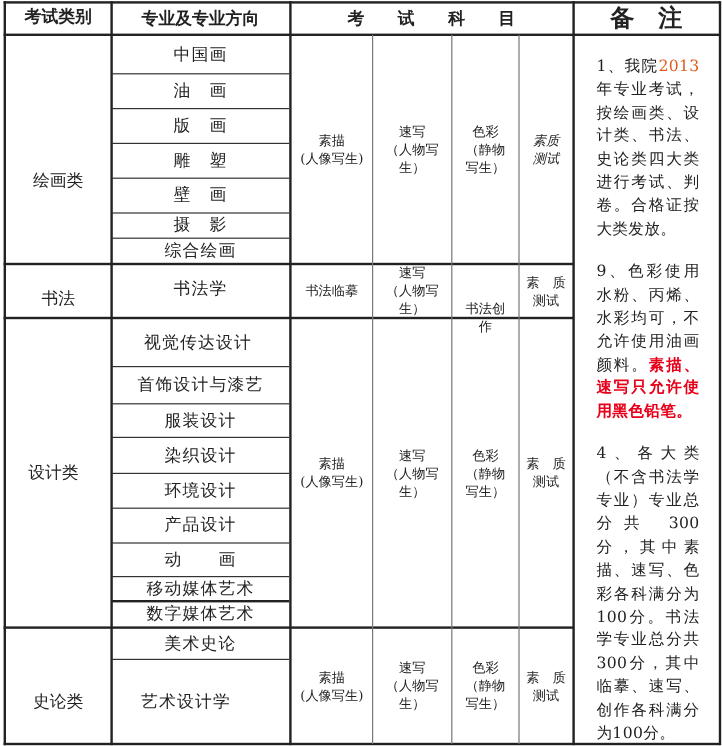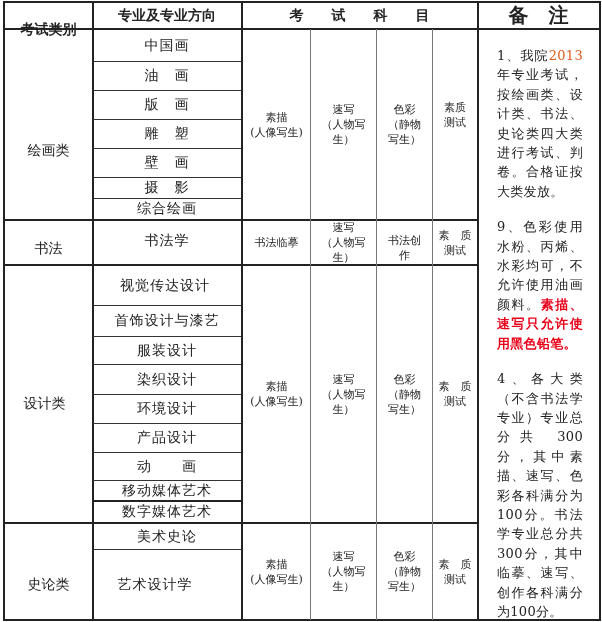--- a/index.html
+++ b/index.html
@@ -53,56 +53,56 @@
 <div class="line-hthin" style="left:93px; top:336px; width:148px;"></div>
 <div class="line-hthin" style="left:93px; top:364px; width:148px;"></div>
 <div class="line-hthin" style="left:93px; top:394px; width:148px;"></div>
 <div class="line-hthin" style="left:93px; top:423px; width:148px;"></div>
 <div class="line-hthin" style="left:93px; top:452px; width:148px;"></div>
 <div class="line-hthin" style="left:93px; top:480px; width:148px;"></div>
 <div class="line-h" style="left:93px; top:500px; width:148px;"></div>
 
 <div class="line-hthin" style="left:93px; top:549px; width:148px;"></div>
 
-<div class="cell hdr" style="left:5px; top:3px; width:87px; height:25px; align-items:flex-start; padding-top:18px;">考试类别</div>
+<div class="cell hdr" style="left:5px; top:3px; width:87px; height:25px; align-items:flex-start; padding-top:2px;">考试类别</div>
 <div class="cell hdr" style="left:93px; top:3px; width:148px; height:25px; font-weight:bold;">专业及专业方向</div>
 <div class="cell hdr" style="left:242px; top:3px; width:235px; height:25px;">考　　试　　科　　目</div>
 <div class="cell hdr" style="left:478px; top:3px; width:121px; height:25px; font-size:20px;">备　注</div>
 
 <div class="cell cat" style="left:5px; top:30px; width:87px; height:242px;">绘画类</div>
 <div class="cell major" style="left:93px; top:30px; width:148px; height:31px;">中国画</div>
 <div class="cell major" style="left:93px; top:62px; width:148px; height:28px;">油　画</div>
 <div class="cell major" style="left:93px; top:91px; width:148px; height:28px;">版　画</div>
 <div class="cell major" style="left:93px; top:120px; width:148px; height:28px;">雕　塑</div>
 <div class="cell major" style="left:93px; top:149px; width:148px; height:28px;">壁　画</div>
 <div class="cell major" style="left:93px; top:178px; width:148px; height:20px;text-align:right;">摄　影</div>
 <div class="cell major" style="left:93px; top:199px; width:148px; height:20px;">综合绘画</div>
 <div class="cell subj" style="left:243px; top:30px; width:67px; height:189px; white-space:pre-line;">素描
 (人像写生)</div>
 <div class="cell subj" style="left:311px; top:30px; width:65px; height:189px; white-space:pre-line;">速写
 （人物写
 生）</div>
 <div class="cell subj" style="left:377px; top:30px; width:55px; height:189px; white-space:pre-line;">色彩
 （静物
 写生）</div>
-<div class="cell subj" style="left:433px; top:20px; width:44px; height:189px; white-space:pre-line;">素质
+<div class="cell subj" style="left:433px; top:30px; width:44px; height:189px; white-space:pre-line;font-style:italic;">素质
 测试</div>
 
 <div class="cell cat" style="left:5px; top:221px; width:87px; height:43px; padding-top:12px;">书法</div>
 <div class="cell major" style="left:93px; top:221px; width:148px; height:43px; padding-bottom:4px;">书法学</div>
 <div class="cell subj" style="left:243px; top:221px; width:67px; height:43px; white-space:pre-line;">书法临摹</div>
 <div class="cell subj" style="left:311px; top:221px; width:65px; height:43px; white-space:pre-line;">速写
 （人物写
 生）</div>
-<div class="cell subj" style="left:377px; top:221px; width:55px; height:56px; white-space:pre-line;font-family:Liberation Mono, monospace;">书法创
+<div class="cell subj" style="left:377px; top:237px; width:55px; height:56px; white-space:pre-line;">书法创
 作</div>
 <div class="cell subj" style="left:433px; top:221px; width:44px; height:43px; white-space:pre-line;">素　质
 测试</div>
 
-<div class="cell cat" style="left:5px; top:276px; width:79px; height:256px;">设计类</div>
+<div class="cell cat" style="left:5px; top:266px; width:79px; height:256px;">设计类</div>
 <div class="cell major" style="left:93px; top:266px; width:144px; height:39px;">视觉传达设计</div>
 <div class="cell major" style="left:93px; top:306px; width:148px; height:30px;">首饰设计与漆艺</div>
 <div class="cell major" style="left:93px; top:337px; width:148px; height:27px;">服装设计</div>
 <div class="cell major" style="left:93px; top:365px; width:148px; height:29px;">染织设计</div>
 <div class="cell major" style="left:93px; top:395px; width:148px; height:28px;">环境设计</div>
 <div class="cell major" style="left:93px; top:424px; width:148px; height:28px;">产品设计</div>
 <div class="cell major" style="left:93px; top:453px; width:148px; height:27px;">动　　画</div>
 <div class="cell major" style="left:93px; top:481px; width:148px; height:19px;">移动媒体艺术</div>
 <div class="cell major" style="left:93px; top:502px; width:148px; height:20px;">数字媒体艺术</div>
 <div class="cell subj" style="left:243px; top:266px; width:67px; height:256px; white-space:pre-line;">素描

